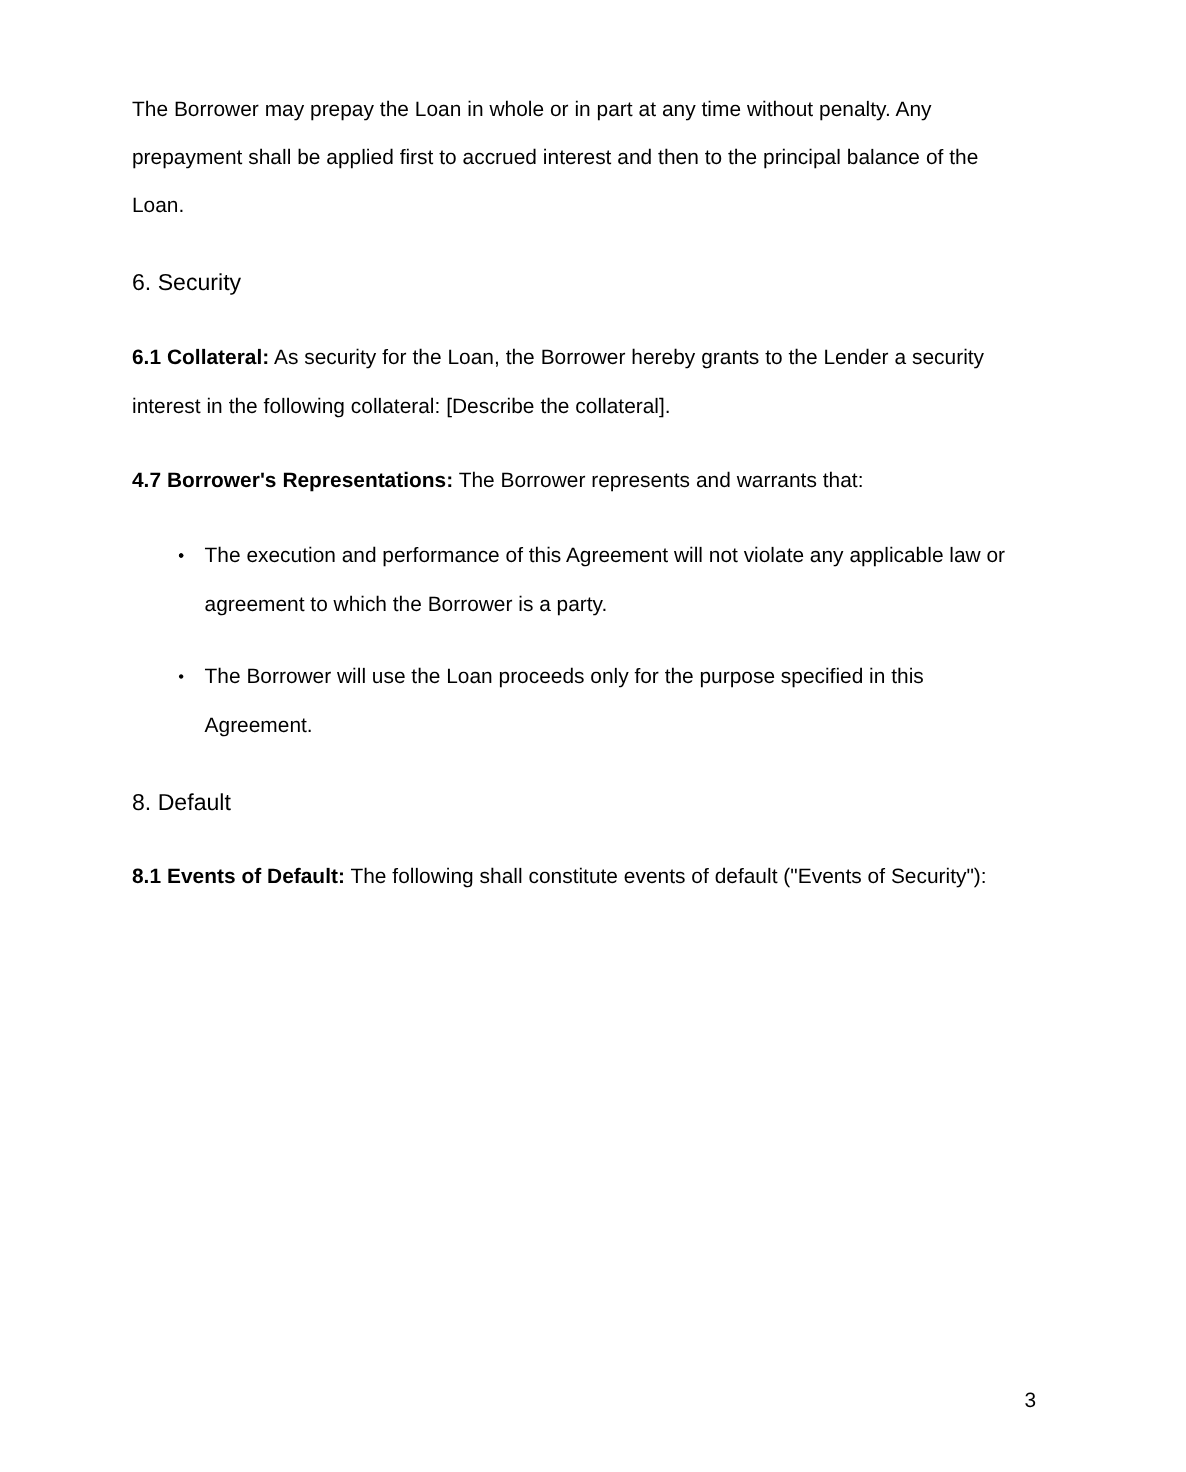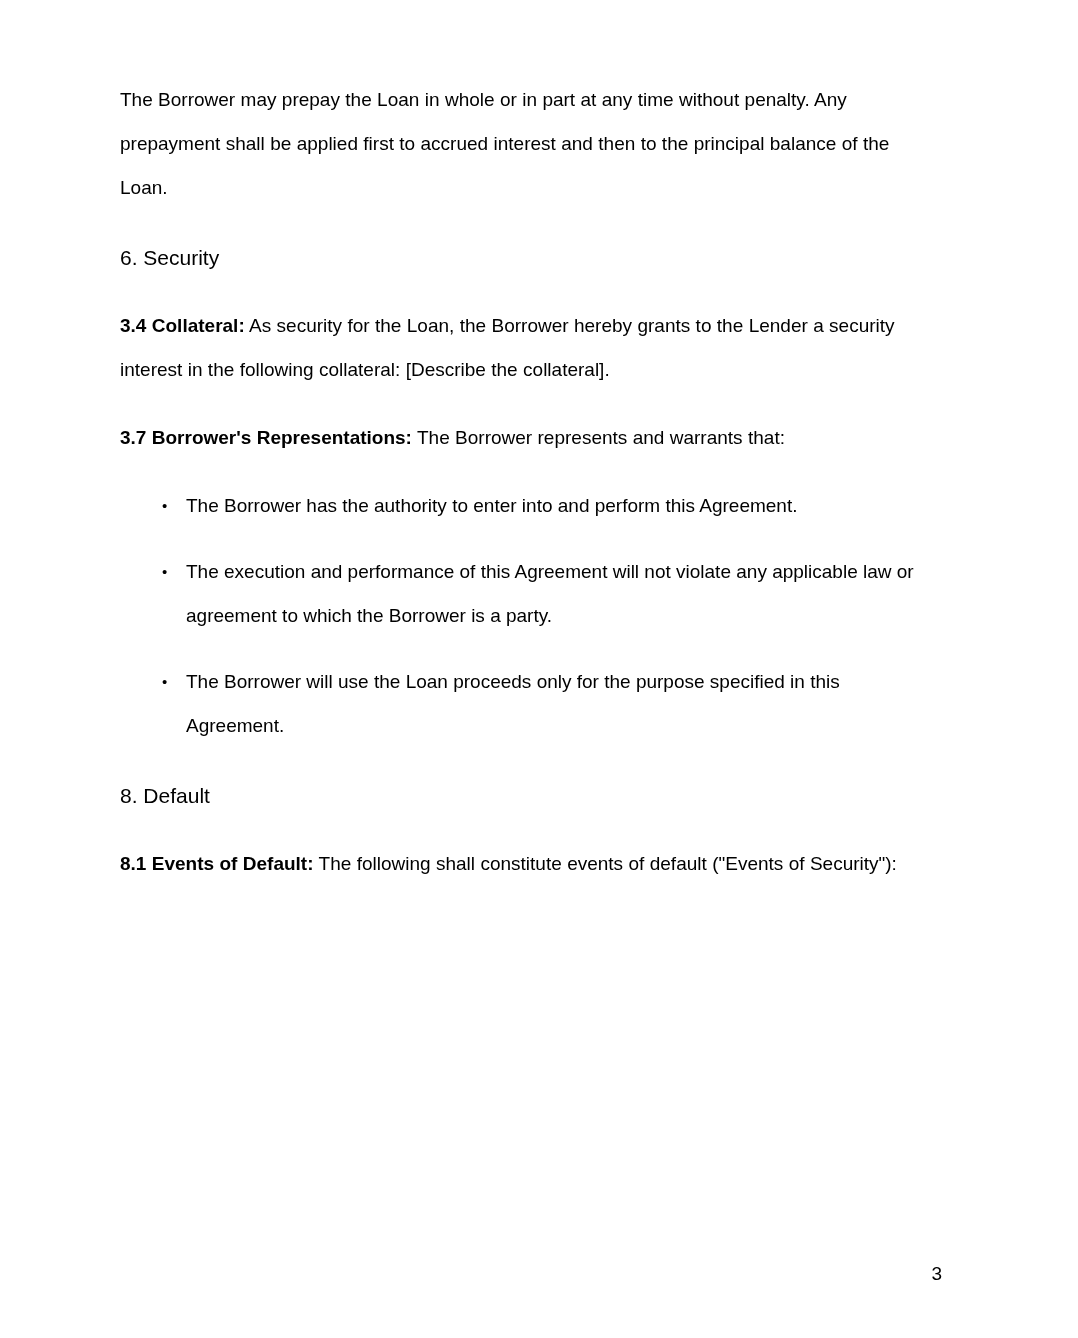--- a/index.html
+++ b/index.html
@@ -82,32 +82,32 @@
 <div class="page">
 
   <div class="content">
 
     <p class="para">The Borrower may prepay the Loan in whole or in part at any time without penalty. Any prepayment shall be applied first to accrued interest and then to the principal balance of the Loan.</p>
 
     <h2 class="heading">6. Security</h2>
 
 
     <p class="para">
-      <span class="run-bold">3.4 Collateral:</span><span> As security for the Loan, the Borrower hereby grants to the Lender a security interest in the following collateral: [Describe the collateral].</span>
+      <span class="run-bold">6.1 Collateral:</span><span> As security for the Loan, the Borrower hereby grants to the Lender a security interest in the following collateral: [Describe the collateral].</span>
     </p>
 
 
 
     <p class="para">
-      <span class="run-bold">3.7 Borrower's Representations:</span><span> The Borrower represents and warrants that:</span>
+      <span class="run-bold">4.7 Borrower's Representations:</span><span> The Borrower represents and warrants that:</span>
     </p>
 
     <ul class="bullets">
       <li>
-        <span class="bullet-mark">•</span><span>The Borrower has the authority to enter into and perform this Agreement.</span>
+        <span class="bullet-mark">•</span>
       </li>
       <li>
         <span class="bullet-mark">•</span><span>The execution and performance of this Agreement will not violate any applicable law or agreement to which the Borrower is a party.</span>
       </li>
       <li>
         <span class="bullet-mark">•</span><span>The Borrower will use the Loan proceeds only for the purpose specified in this Agreement.</span>
       </li>
     </ul>
 
     <h2 class="heading">8. Default</h2>

